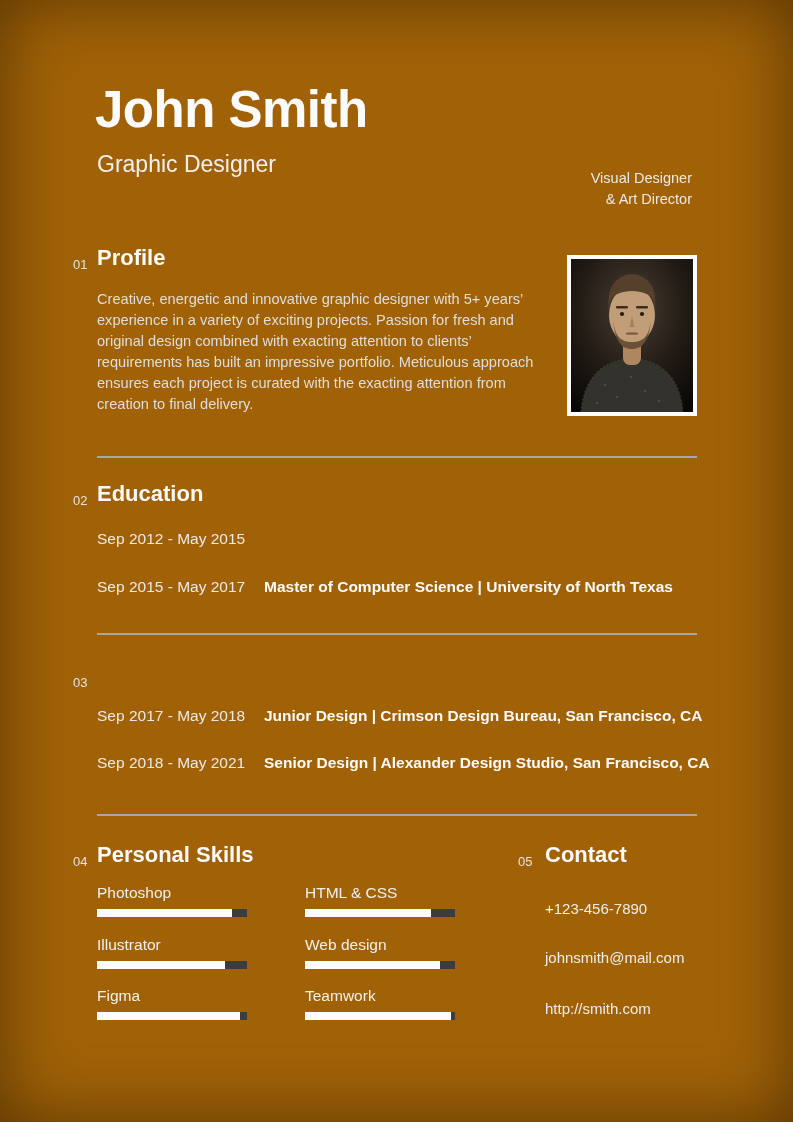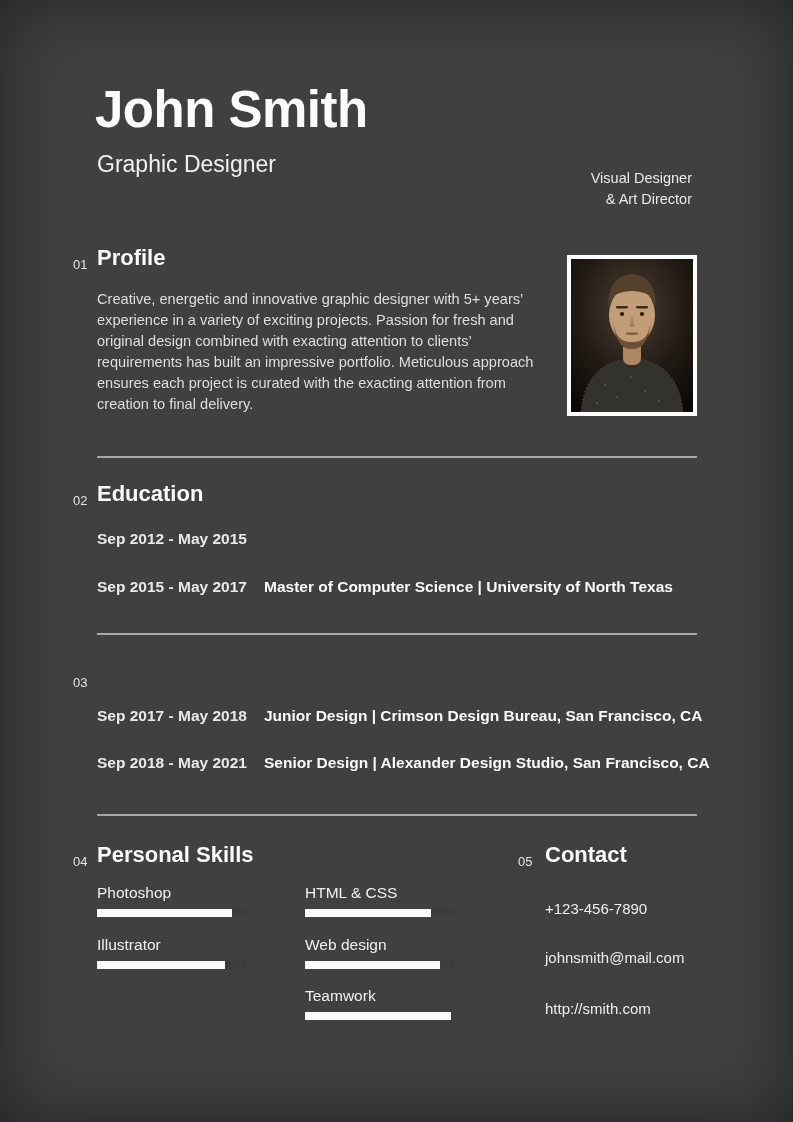--- a/index.html
+++ b/index.html
@@ -1,19 +1,19 @@
 <!DOCTYPE html>
 <html><head>
 <meta charset="utf-8">
 <style>
   html,body{margin:0;padding:0;background:#161616;}
   .page{
     position:relative;
     width:793px;height:1122px;
-    background:#404040;
+    background:#a16207;
     font-family:"Liberation Sans", sans-serif;
     color:#f5f5f5;
     overflow:hidden;
     box-shadow: inset 0 0 70px rgba(0,0,0,.45);
   }
   .abs{position:absolute;}
 
   
   .name{left:95px;top:80px;font-size:51px;font-weight:700;letter-spacing:-.5px;color:#fbfbfb;}
   .role{left:97px;top:151px;font-size:23px;font-weight:400;color:#f0f0f0;}
@@ -28,21 +28,21 @@
 
   
   .photo{left:567px;top:255px;width:130px;height:161px;border:4px solid #fdfdfd;box-sizing:border-box;background:#0a0807;}
   .photo svg{display:block;width:100%;height:100%;}
 
   
   .divider{left:97px;width:600px;height:2px;background:#a8a8a8;}
 
   
   .row{left:97px;width:600px;display:flex;font-size:15.5px;}
-  .period{width:167px;flex:none;color:#e9e9e9;font-weight:700;}
+  .period{width:167px;flex:none;color:#e9e9e9;font-weight:400;}
   .detail{font-weight:700;color:#fafafa;white-space:nowrap;}
 
   
   .skill{width:150px;}
   .skill-label{font-size:15.5px;color:#f0f0f0;}
   .skill-bar{margin-top:7px;width:150px;height:8px;background:#3c3c3c;}
   .skill-fill{height:100%;background:#fdfdfd;}
 
   
   .contact-item{left:545px;font-size:15px;color:#ededed;}
@@ -128,20 +128,26 @@
     <div class="skill-bar">
         <div class="skill-fill" style="width: 90%;"></div>
       </div>
   </div>
   <div class="abs skill" style="left:97px;top:936px">
     <div class="skill-label">Illustrator</div>
     <div class="skill-bar">
         <div class="skill-fill" style="width: 85%;"></div>
       </div>
   </div>
+  <div class="abs skill" style="left:97px;top:987px">
+    <div class="skill-label">Figma</div>
+    <div class="skill-bar">
+        <div class="skill-fill" style="width: 95%;"></div>
+      </div>
+  </div>
 
   <div class="abs skill" style="left:305px;top:884px">
     <div class="skill-label">HTML &amp; CSS</div>
     <div class="skill-bar">
         <div class="skill-fill" style="width: 84%;"></div>
       </div>
   </div>
   <div class="abs skill" style="left:305px;top:936px">
     <div class="skill-label">Web design</div>
     <div class="skill-bar">

